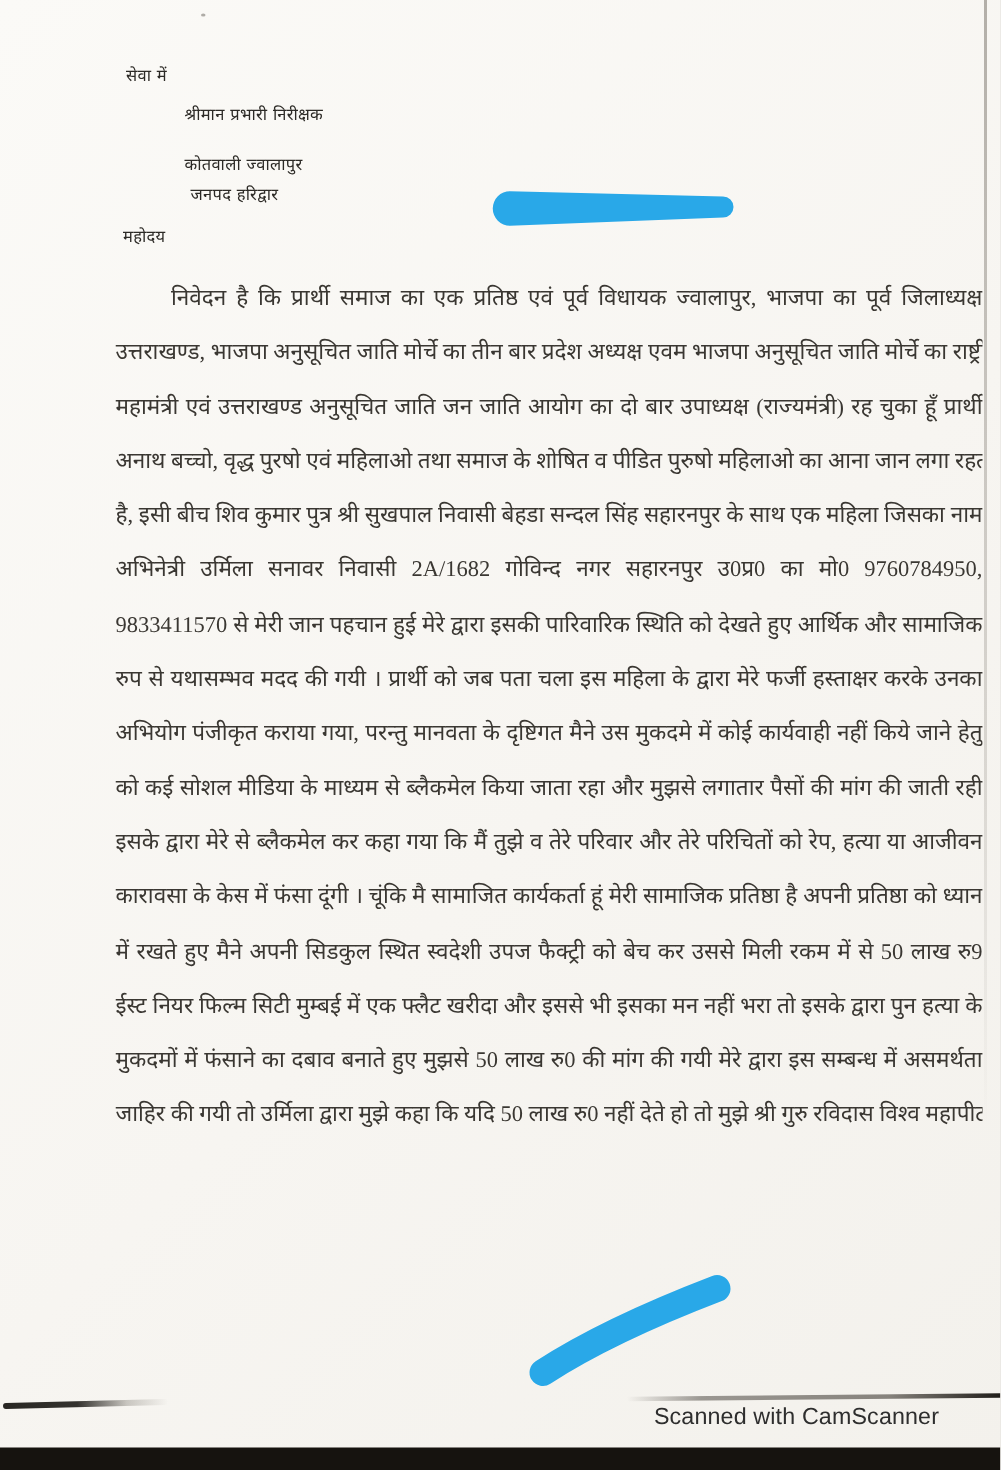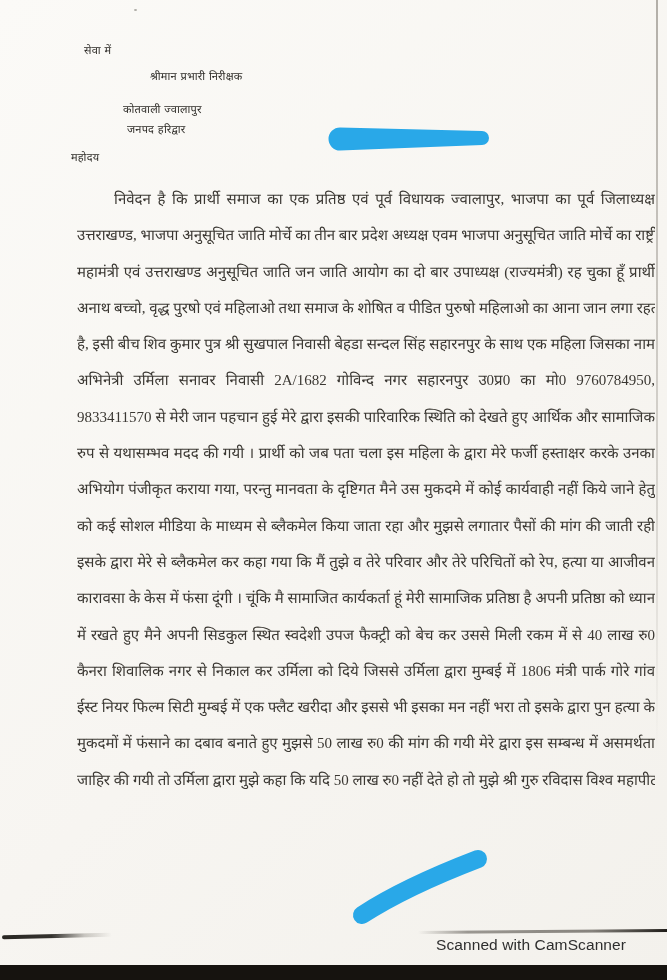--- a/index.html
+++ b/index.html
@@ -25,24 +25,24 @@
     background: linear-gradient(to bottom, rgba(95,88,78,0.45), rgba(95,88,78,0.18) 70%, rgba(95,88,78,0));
   }
   .hdr {
     position: absolute;
     color: #2c2a26;
     font-size: 11px;
     white-space: nowrap;
     letter-spacing: 0.2px;
   }
   .hdr-salutation { left: 84px;  top: 42px;  }
-  .hdr-addressee  { left: 123px; top: 68px; margin-left: 27px;  }
+  .hdr-addressee  { left: 123px; top: 68px;  }
   .hdr-station    { left: 123px; top: 101px; }
   .hdr-district   { left: 127px; top: 121px; }
-  .hdr-greeting   { left: 71px;  top: 149px; }
+  .hdr-greeting   { left: 82px;  top: 149px; }
 
   .body-text {
     position: absolute;
     left: 77px;
     top: 181px;
     width: 578px;
     color: #3a3732;
     font-size: 15px;
     font-family: Liberation Serif, serif;
   }
@@ -140,22 +140,21 @@
     <div class="line">महामंत्री एवं उत्तराखण्ड अनुसूचित जाति जन जाति आयोग का दो बार उपाध्यक्ष (राज्यमंत्री) रह चुका हूँ प्रार्थी</div>
     <div class="line">अनाथ बच्चो, वृद्ध पुरषो एवं महिलाओ तथा समाज के शोषित व पीडित पुरुषो महिलाओ का आना जान लगा रहता</div>
     <div class="line">है, इसी बीच शिव कुमार पुत्र श्री सुखपाल निवासी बेहडा सन्दल सिंह सहारनपुर के साथ एक महिला जिसका नाम</div>
     <div class="line">अभिनेत्री उर्मिला सनावर निवासी 2A/1682 गोविन्द नगर सहारनपुर उ0प्र0 का मो0 9760784950,</div>
     <div class="line">9833411570 से मेरी जान पहचान हुई मेरे द्वारा इसकी पारिवारिक स्थिति को देखते हुए आर्थिक और सामाजिक</div>
     <div class="line">रुप से यथासम्भव मदद की गयी । प्रार्थी को जब पता चला इस महिला के द्वारा मेरे फर्जी हस्ताक्षर करके उनका</div>
     <div class="line">अभियोग पंजीकृत कराया गया, परन्तु मानवता के दृष्टिगत मैने उस मुकदमे में कोई कार्यवाही नहीं किये जाने हेतु</div>
     <div class="line">को कई सोशल मीडिया के माध्यम से ब्लैकमेल किया जाता रहा और मुझसे लगातार पैसों की मांग की जाती रही</div>
     <div class="line">इसके द्वारा मेरे से ब्लैकमेल कर कहा गया कि मैं तुझे व तेरे परिवार और तेरे परिचितों को रेप, हत्या या आजीवन</div>
     <div class="line">कारावसा के केस में फंसा दूंगी । चूंकि मै सामाजित कार्यकर्ता हूं मेरी सामाजिक प्रतिष्ठा है अपनी प्रतिष्ठा को ध्यान</div>
-    <div class="line">में रखते हुए मैने अपनी सिडकुल स्थित स्वदेशी उपज फैक्ट्री को बेच कर उससे मिली रकम में से 40 लाख रु0</div>
-    <div class="line">कैनरा शिवालिक नगर से निकाल कर उर्मिला को दिये जिससे उर्मिला द्वारा मुम्बई में 1806 मंत्री पार्क गोरे गांव</div>
+    <div class="line">में रखते हुए मैने अपनी सिडकुल स्थित स्वदेशी उपज फैक्ट्री को बेच कर उससे मिली रकम में से 50 लाख रु9</div>
     <div class="line">ईस्ट नियर फिल्म सिटी मुम्बई में एक फ्लैट खरीदा और इससे भी इसका मन नहीं भरा तो इसके द्वारा पुन हत्या के</div>
     <div class="line">मुकदमों में फंसाने का दबाव बनाते हुए मुझसे 50 लाख रु0 की मांग की गयी मेरे द्वारा इस सम्बन्ध में असमर्थता</div>
     <div class="line">जाहिर की गयी तो उर्मिला द्वारा मुझे कहा कि यदि 50 लाख रु0 नहीं देते हो तो मुझे श्री गुरु रविदास विश्व महापीठ</div>
   </div>
 
   <svg class="redaction redaction-2" width="150" height="90" viewBox="0 0 150 90">
     <path d="M 17 70 Q 60 42 133 14" fill="none" stroke-width="18" stroke-linecap="round" stroke="#29a8e8"></path>
   </svg>
 
   <div class="smudge-left"></div>

